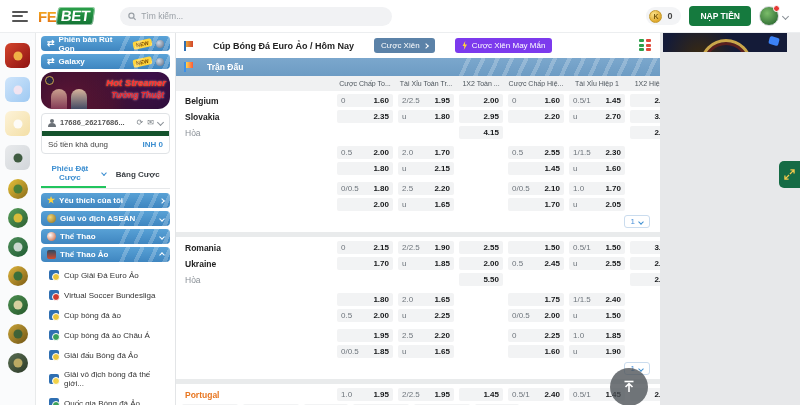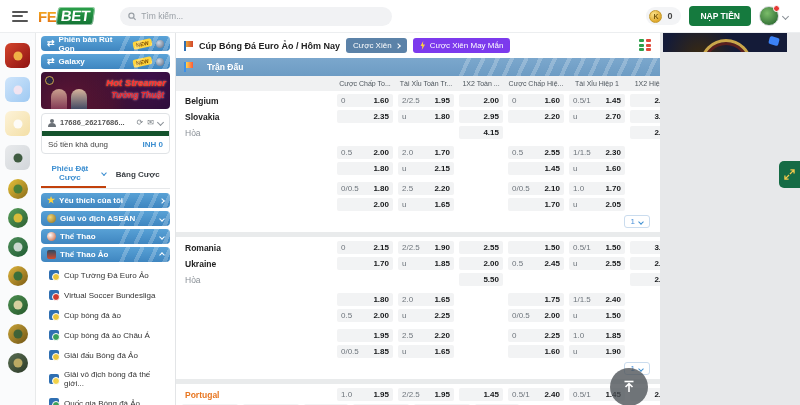--- a/index.html
+++ b/index.html
@@ -39,50 +39,50 @@
   .rail-icon { width:20px; height:20px; border-radius:50%; position:relative; flex:0 0 auto; cursor:pointer; }
   .rail-icon.boxed { width:25px; height:25px; border-radius:6px; }
   .rail-icon .dot { position:absolute; left:50%; top:50%; width:9px; height:9px; border-radius:50%; transform:translate(-50%,-50%); opacity:.9; }
   
   .sidebar { width:140px; background:#fff; border-right:1px solid #e3e5e7; overflow:hidden; padding:3px 5px; }
   .side-btn { position:relative; overflow:hidden; background:linear-gradient(180deg,#5aa3d8,#3f86c0); color:#fff; border-radius:4px; height:15px; display:flex; align-items:center; gap:4px; padding:0 6px; font-size:8px; font-weight:bold; margin-bottom:3px; cursor:pointer; }
   .swap-g { font-size:9px; line-height:1; }
   .new-badge { margin-left:auto; background:#ffd53e; color:#7a4a00; font-size:5.5px; font-weight:bold; padding:1px 3px; border-radius:2px; transform:rotate(-12deg); }
   .rocket { width:8px; height:8px; border-radius:50%; background:radial-gradient(circle at 35% 35%,#cfd8e6,#5d6b80); }
   .stripes::after { content:''; position:absolute; right:0; top:0; bottom:0; width:42%; background:repeating-linear-gradient(115deg,transparent 0 9px,rgba(255,255,255,.22) 9px 13px); pointer-events:none; }
-  .streamer { position:relative; height:37px; border-radius:4px; margin-bottom:4px; overflow:hidden; cursor:pointer;
+  .streamer { position:relative; height:37px; border-radius:12px; margin-bottom:4px; overflow:hidden; cursor:pointer;
     background:radial-gradient(circle at 20% 80%,#5c1535 0%,transparent 55%),radial-gradient(circle at 85% 20%,#3c0f4a 0%,transparent 60%),linear-gradient(120deg,#2a0f33,#461227 60%,#1d0b2d); }
   .streamer .chip { position:absolute; left:4px; top:4px; width:9px; height:9px; border-radius:50%; border:1.5px solid #caa64a; background:#2b2140; }
   .streamer .l1 { position:absolute; right:4px; top:5px; font-size:9.5px; font-weight:bold; font-style:italic; color:#ff2e2e; text-shadow:0 0 2px #ffd2a0,0 1px 0 #6b0000; }
   .streamer .l2 { position:absolute; right:6px; top:18px; font-size:8.5px; font-weight:bold; font-style:italic; color:#e8262b; text-shadow:0 0 2px #ffc9e0; }
   .streamer .girl { position:absolute; left:10px; bottom:-2px; width:16px; height:22px; border-radius:8px 8px 0 0; background:linear-gradient(180deg,#caa08e,#7d3050); }
   .streamer .girl2 { left:30px; background:linear-gradient(180deg,#d8b49c,#35405e); }
   .acct { border:1px solid #e0e3e6; border-radius:4px; margin-bottom:5px; }
   .acct-row1 { display:flex; align-items:center; gap:4px; padding:4px 6px; border-bottom:5px solid #14532d; }
   .person { width:8px; height:8px; position:relative; }
   .person::before { content:''; position:absolute; top:0; left:2px; width:4px; height:4px; border-radius:50%; background:#6b7177; }
   .person::after { content:''; position:absolute; bottom:0; left:0; width:8px; height:4px; border-radius:4px 4px 0 0; background:#6b7177; }
   .acct-id { font-size:7.5px; color:#555; font-weight:bold; }
   .mini-ic { font-size:8px; color:#7a8086; line-height:1; }
   .acct-row2 { display:flex; align-items:center; justify-content:space-between; padding:4px 6px; }
   .acct-label { font-size:8px; color:#444; }
   .acct-val { font-size:8px; color:#3d8fd1; font-weight:bold; }
   .side-tabs { display:flex; align-items:center; border-bottom:1px solid #e6e8ea; margin-bottom:4px; }
   .side-tab { flex:1; text-align:center; font-size:8px; padding:5px 0 4px; color:#3a3f44; font-weight:bold; cursor:pointer; display:flex; align-items:center; justify-content:center; gap:3px; }
-  .side-tab.active { color:#3d8fd1; border-bottom:2px solid #c2410c; }
+  .side-tab.active { color:#3d8fd1; border-bottom:2px solid #22c55e; }
   .mbtn { position:relative; overflow:hidden; background:linear-gradient(180deg,#58a1d6,#3f86c0); color:#fff; border-radius:4px; height:15px; display:flex; align-items:center; gap:4px; padding:0 6px; font-size:8px; font-weight:bold; margin-bottom:3px; cursor:pointer; }
   .mbtn .mchev { margin-left:auto; }
   .g-ic { width:9px; height:9px; border-radius:50%; flex:0 0 auto; }
   .star { color:#ffd23e; font-size:9px; line-height:1; width:auto; }
   .sub-item { display:flex; align-items:center; gap:5px; padding:5px 4px 5px 8px; font-size:8px; color:#333; cursor:pointer; }
   .sub-ic { width:10px; height:10px; border-radius:2px; background:#2f6fb2; position:relative; flex:0 0 auto; }
   .sub-ic::after { content:''; position:absolute; right:-1px; bottom:-1px; width:6px; height:6px; border-radius:50%; background:var(--b,#e8c23a); border:1px solid #fff; }
   
   .main { width:484px; background:#fff; position:relative; overflow:hidden; }
-  .crumbrow { height:25px; display:flex; align-items:center; gap:6px; padding:0 8px; position:relative; }
+  .crumbrow { height:25px; display:flex; align-items:center; gap:20px; padding:0 8px; position:relative; }
   .flag-ic { width:9px; height:10px; position:relative; flex:0 0 auto; }
   .flag-ic::before { content:''; position:absolute; left:0; top:0; width:2px; height:10px; background:#2f6fb2; }
   .flag-ic::after { content:''; position:absolute; left:2px; top:0; width:7px; height:6px; background:linear-gradient(90deg,#e8a33a,#d1452c); }
   .crumb { font-size:9px; font-weight:bold; color:#222; }
   .parlay { background:#5b82a8; color:#fff; font-size:8px; border:none; border-radius:3px; padding:3px 7px; display:flex; align-items:center; gap:4px; cursor:pointer; }
   .lucky { background:#7c3aed; color:#fff; font-size:8px; border:none; border-radius:3px; padding:3px 7px; display:flex; align-items:center; gap:4px; cursor:pointer; }
   .bolt { width:6px; height:9px; background:#ffd23e; clip-path:polygon(60% 0,15% 55%,45% 55%,35% 100%,90% 40%,55% 40%); }
   .sort-ic { position:absolute; right:8px; top:6px; width:13px; height:13px; display:grid; grid-template-columns:5px 5px; gap:1px 2px; cursor:pointer; }
   .sort-ic i { height:3px; border-radius:1px; }
   .sort-ic i:nth-child(odd){ background:#2da04a; }
@@ -248,21 +248,21 @@
         <span>Thể Thao</span>
         <span class="chev sm white mchev"></span>
       </div>
       <div class="mbtn stripes">
         <span class="g-ic" style="border-radius:2px;background:linear-gradient(180deg,#274a66,#d14a2e)"></span>
         <span>Thể Thao Ảo</span>
         <span class="chev sm white up mchev"></span>
       </div>
       <div class="sub-item">
           <span class="sub-ic" style="--b:#e8c23a"></span>
-          <span>Cúp Tường Đá Euro Ảo</span>
+          <span>Cúp Giải Đá Euro Ảo</span>
         </div>
       <div class="sub-item">
           <span class="sub-ic" style="--b:#d13b2e"></span>
           <span>Virtual Soccer Bundesliga</span>
         </div>
       <div class="sub-item">
           <span class="sub-ic" style="--b:#e8c23a"></span>
           <span>Cúp bóng đá ảo</span>
         </div>
       <div class="sub-item">

